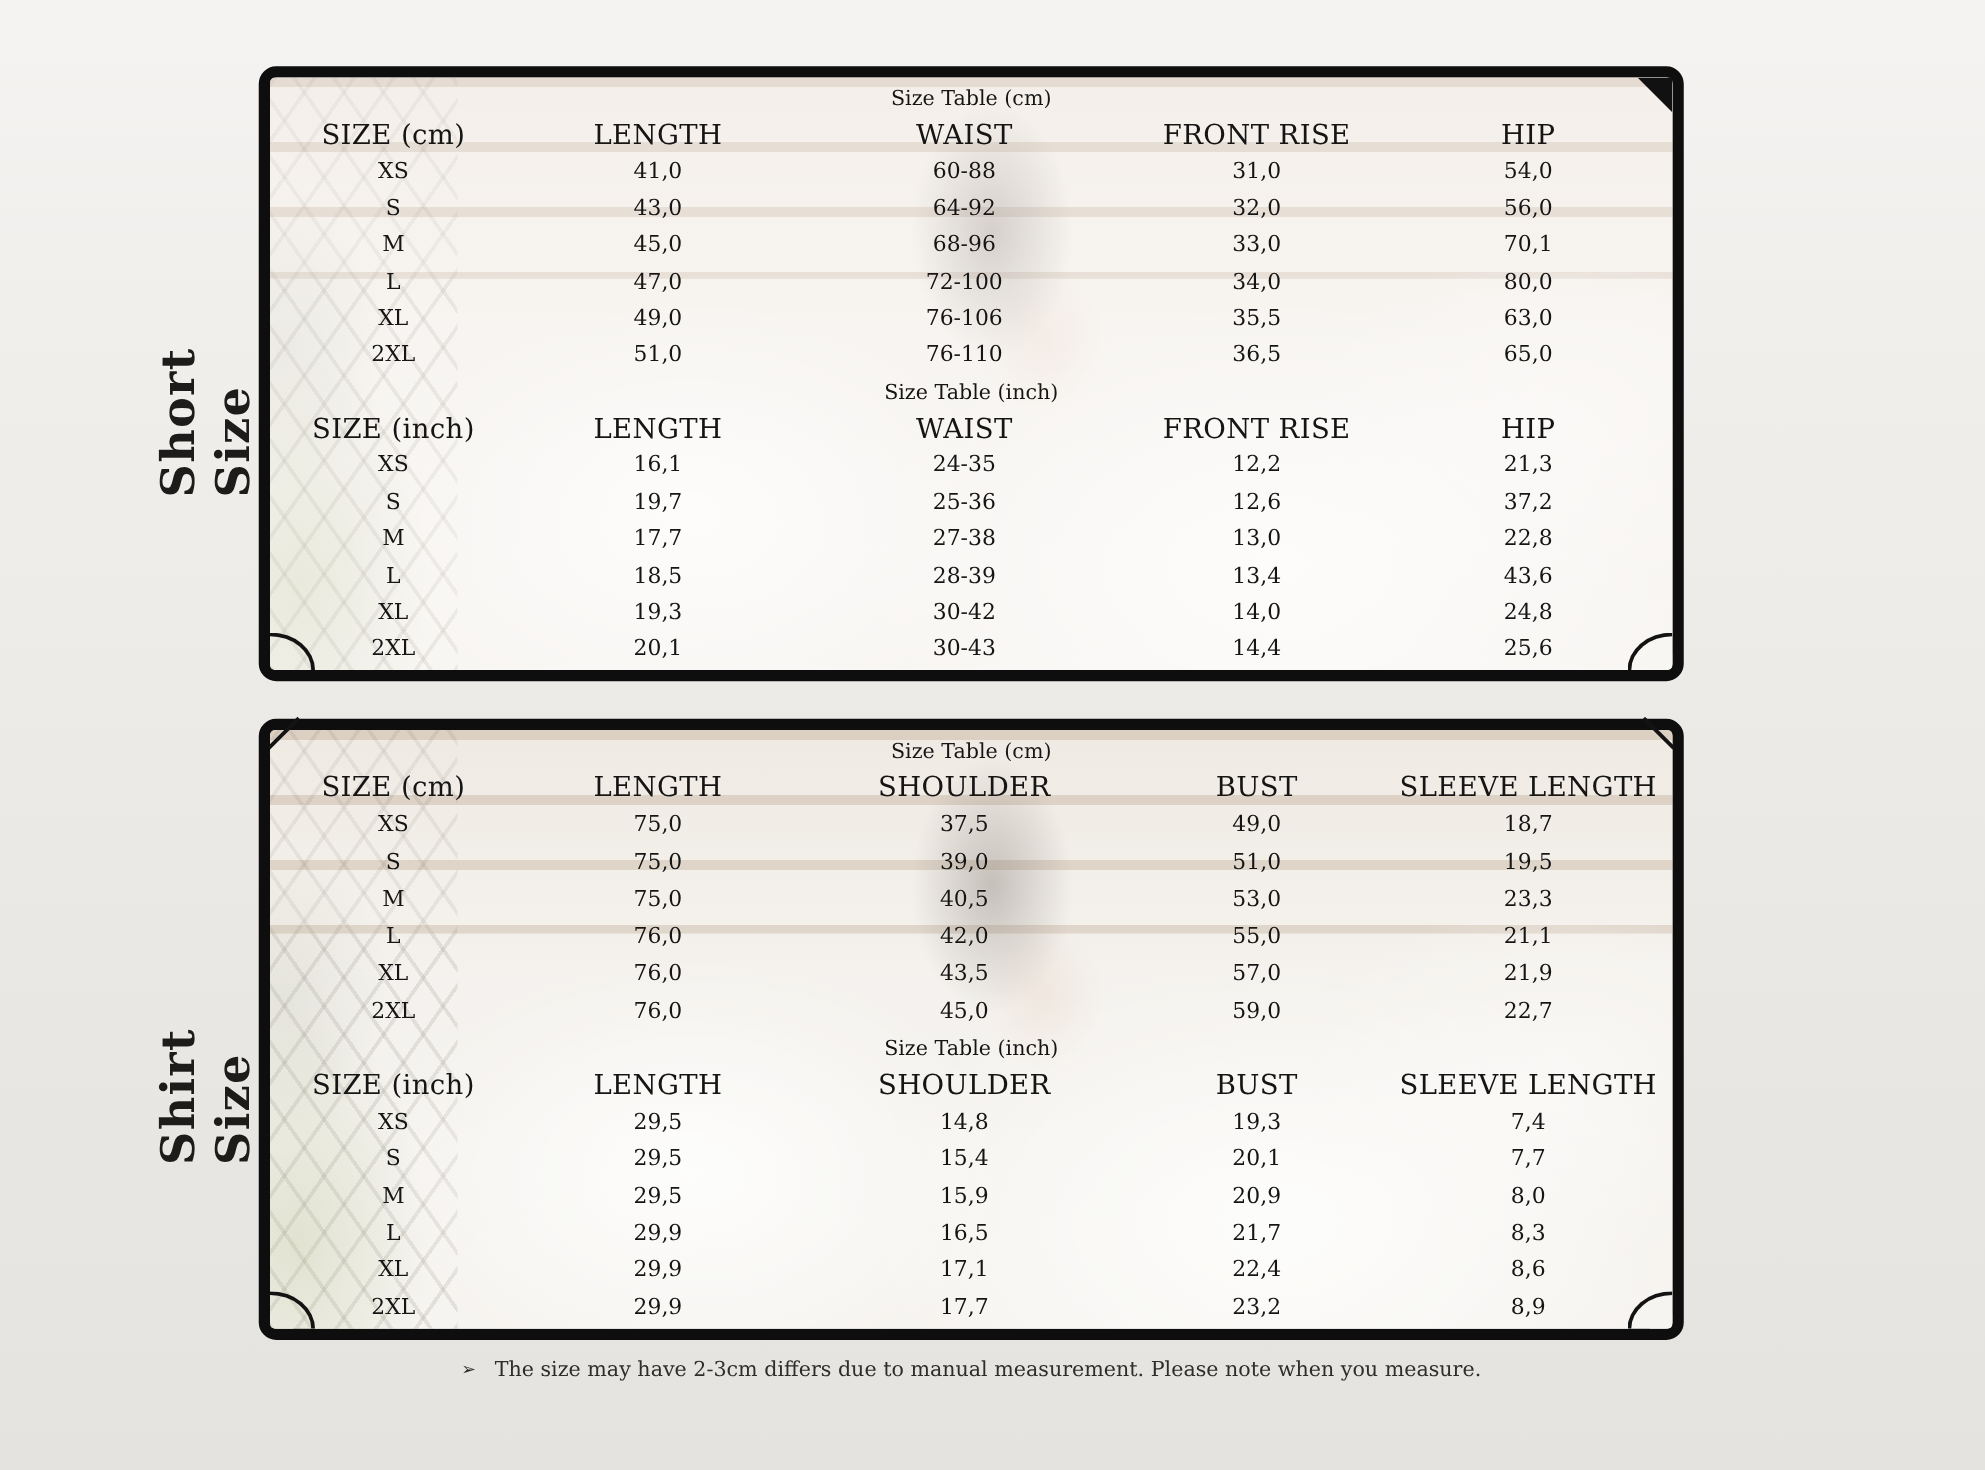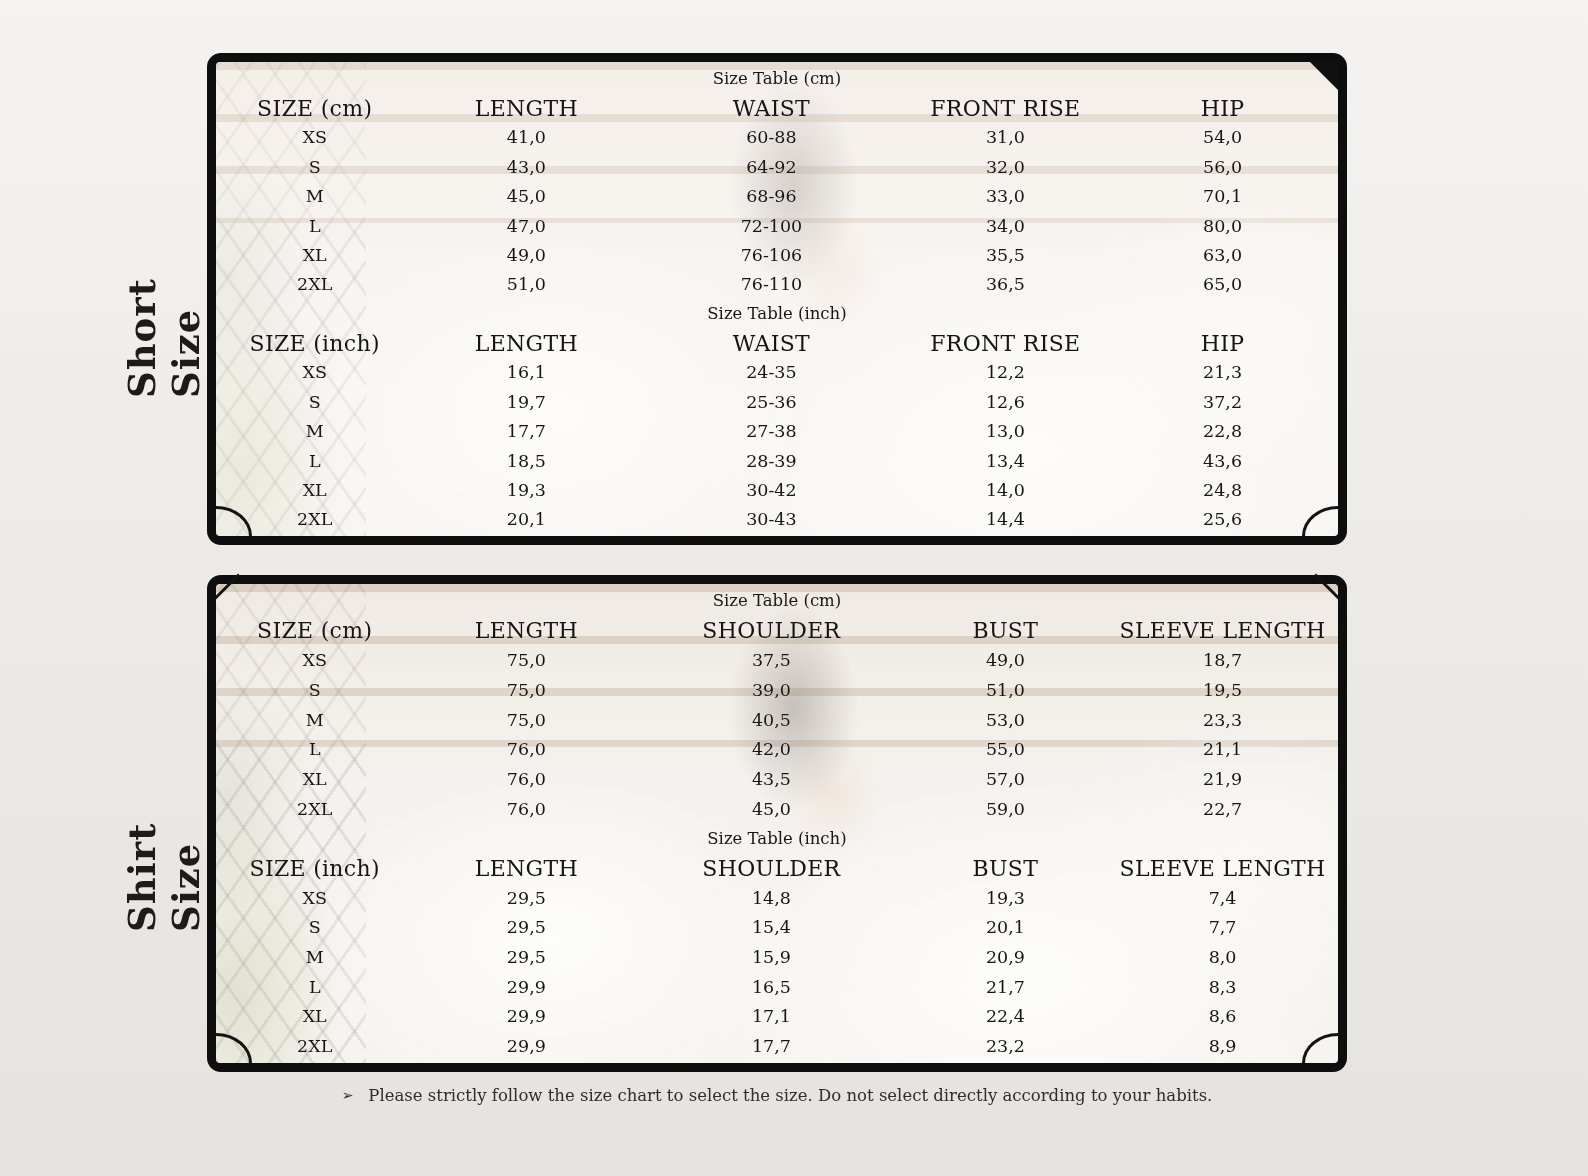--- a/index.html
+++ b/index.html
@@ -262,17 +262,17 @@
         <div class="cell size">2XL</div>
         <div class="cell val">29,9</div>
         <div class="cell val">17,7</div>
         <div class="cell val">23,2</div>
         <div class="cell val">8,9</div>
       </div>
   </div>
 
   <div class="notes">
     <div class="note">
-      <span class="bullet">➢</span><span>Please strictly follow the size chart to select the size. Do not select directly according to your habits.</span>
+      <span class="bullet">➢</span><span>The size may have 2-3cm differs due to manual measurement. Please note when you measure.</span>
     </div>
   </div>
 
 </div>
 
 </body></html>

